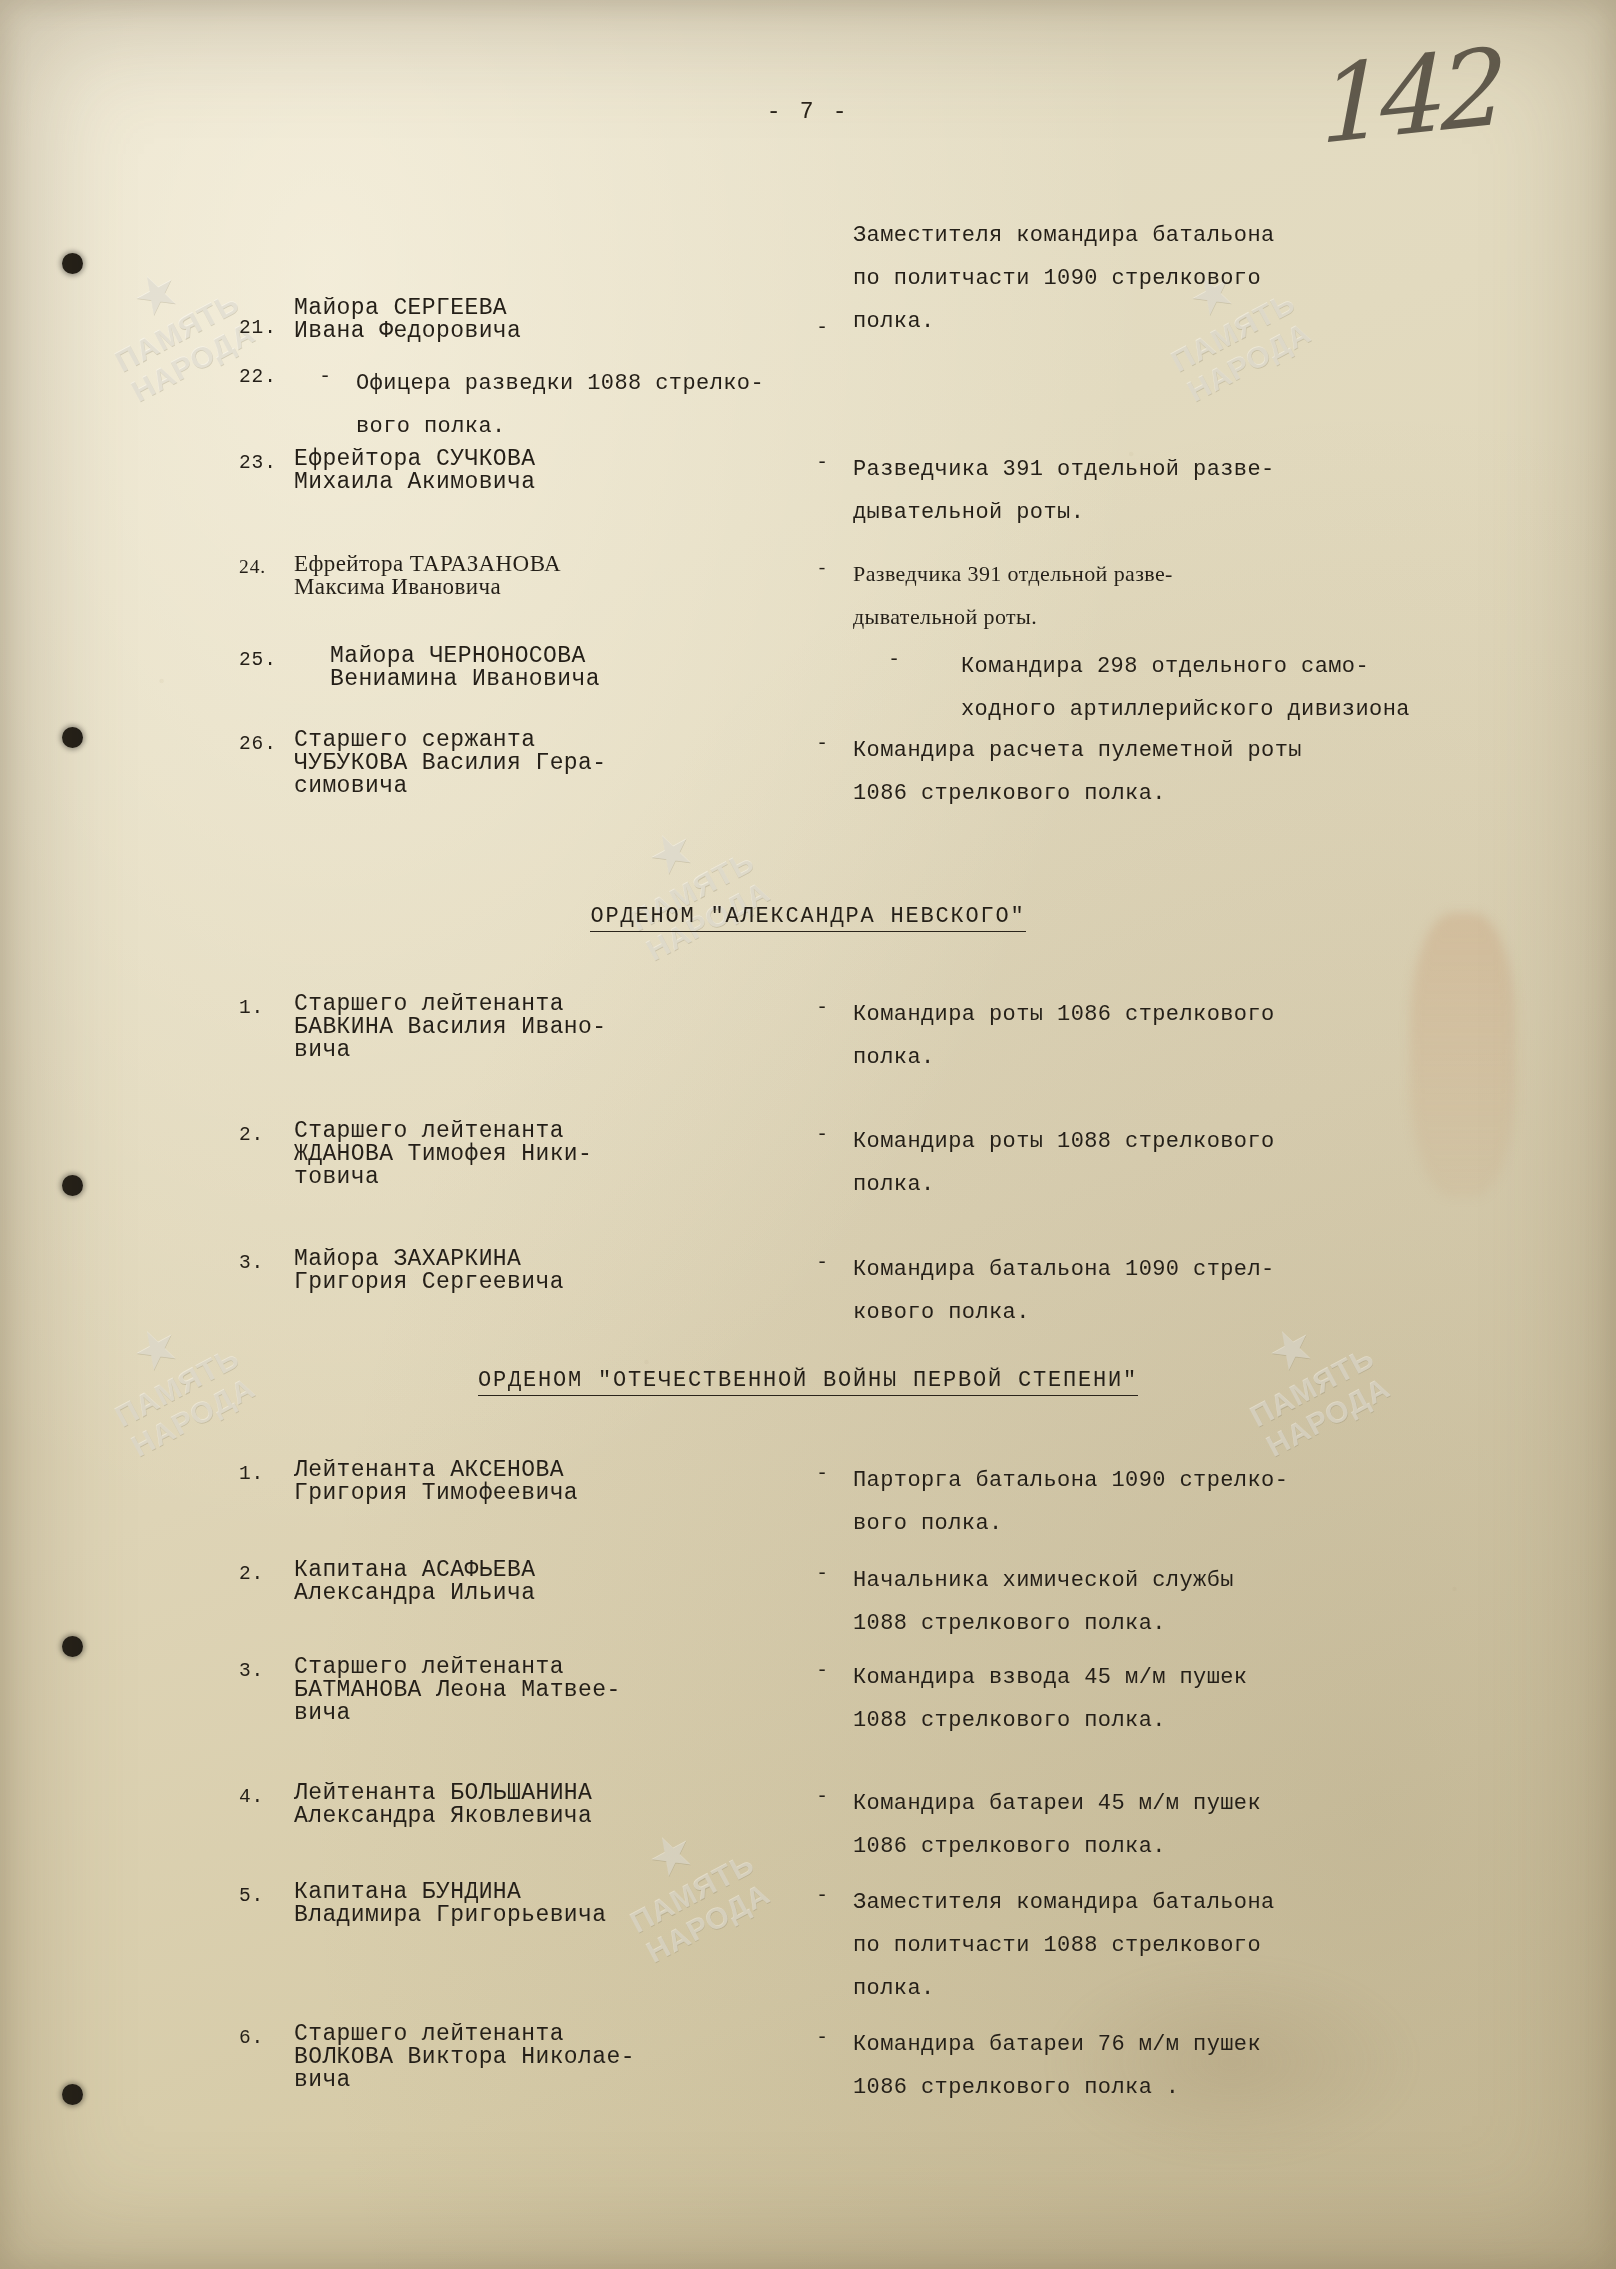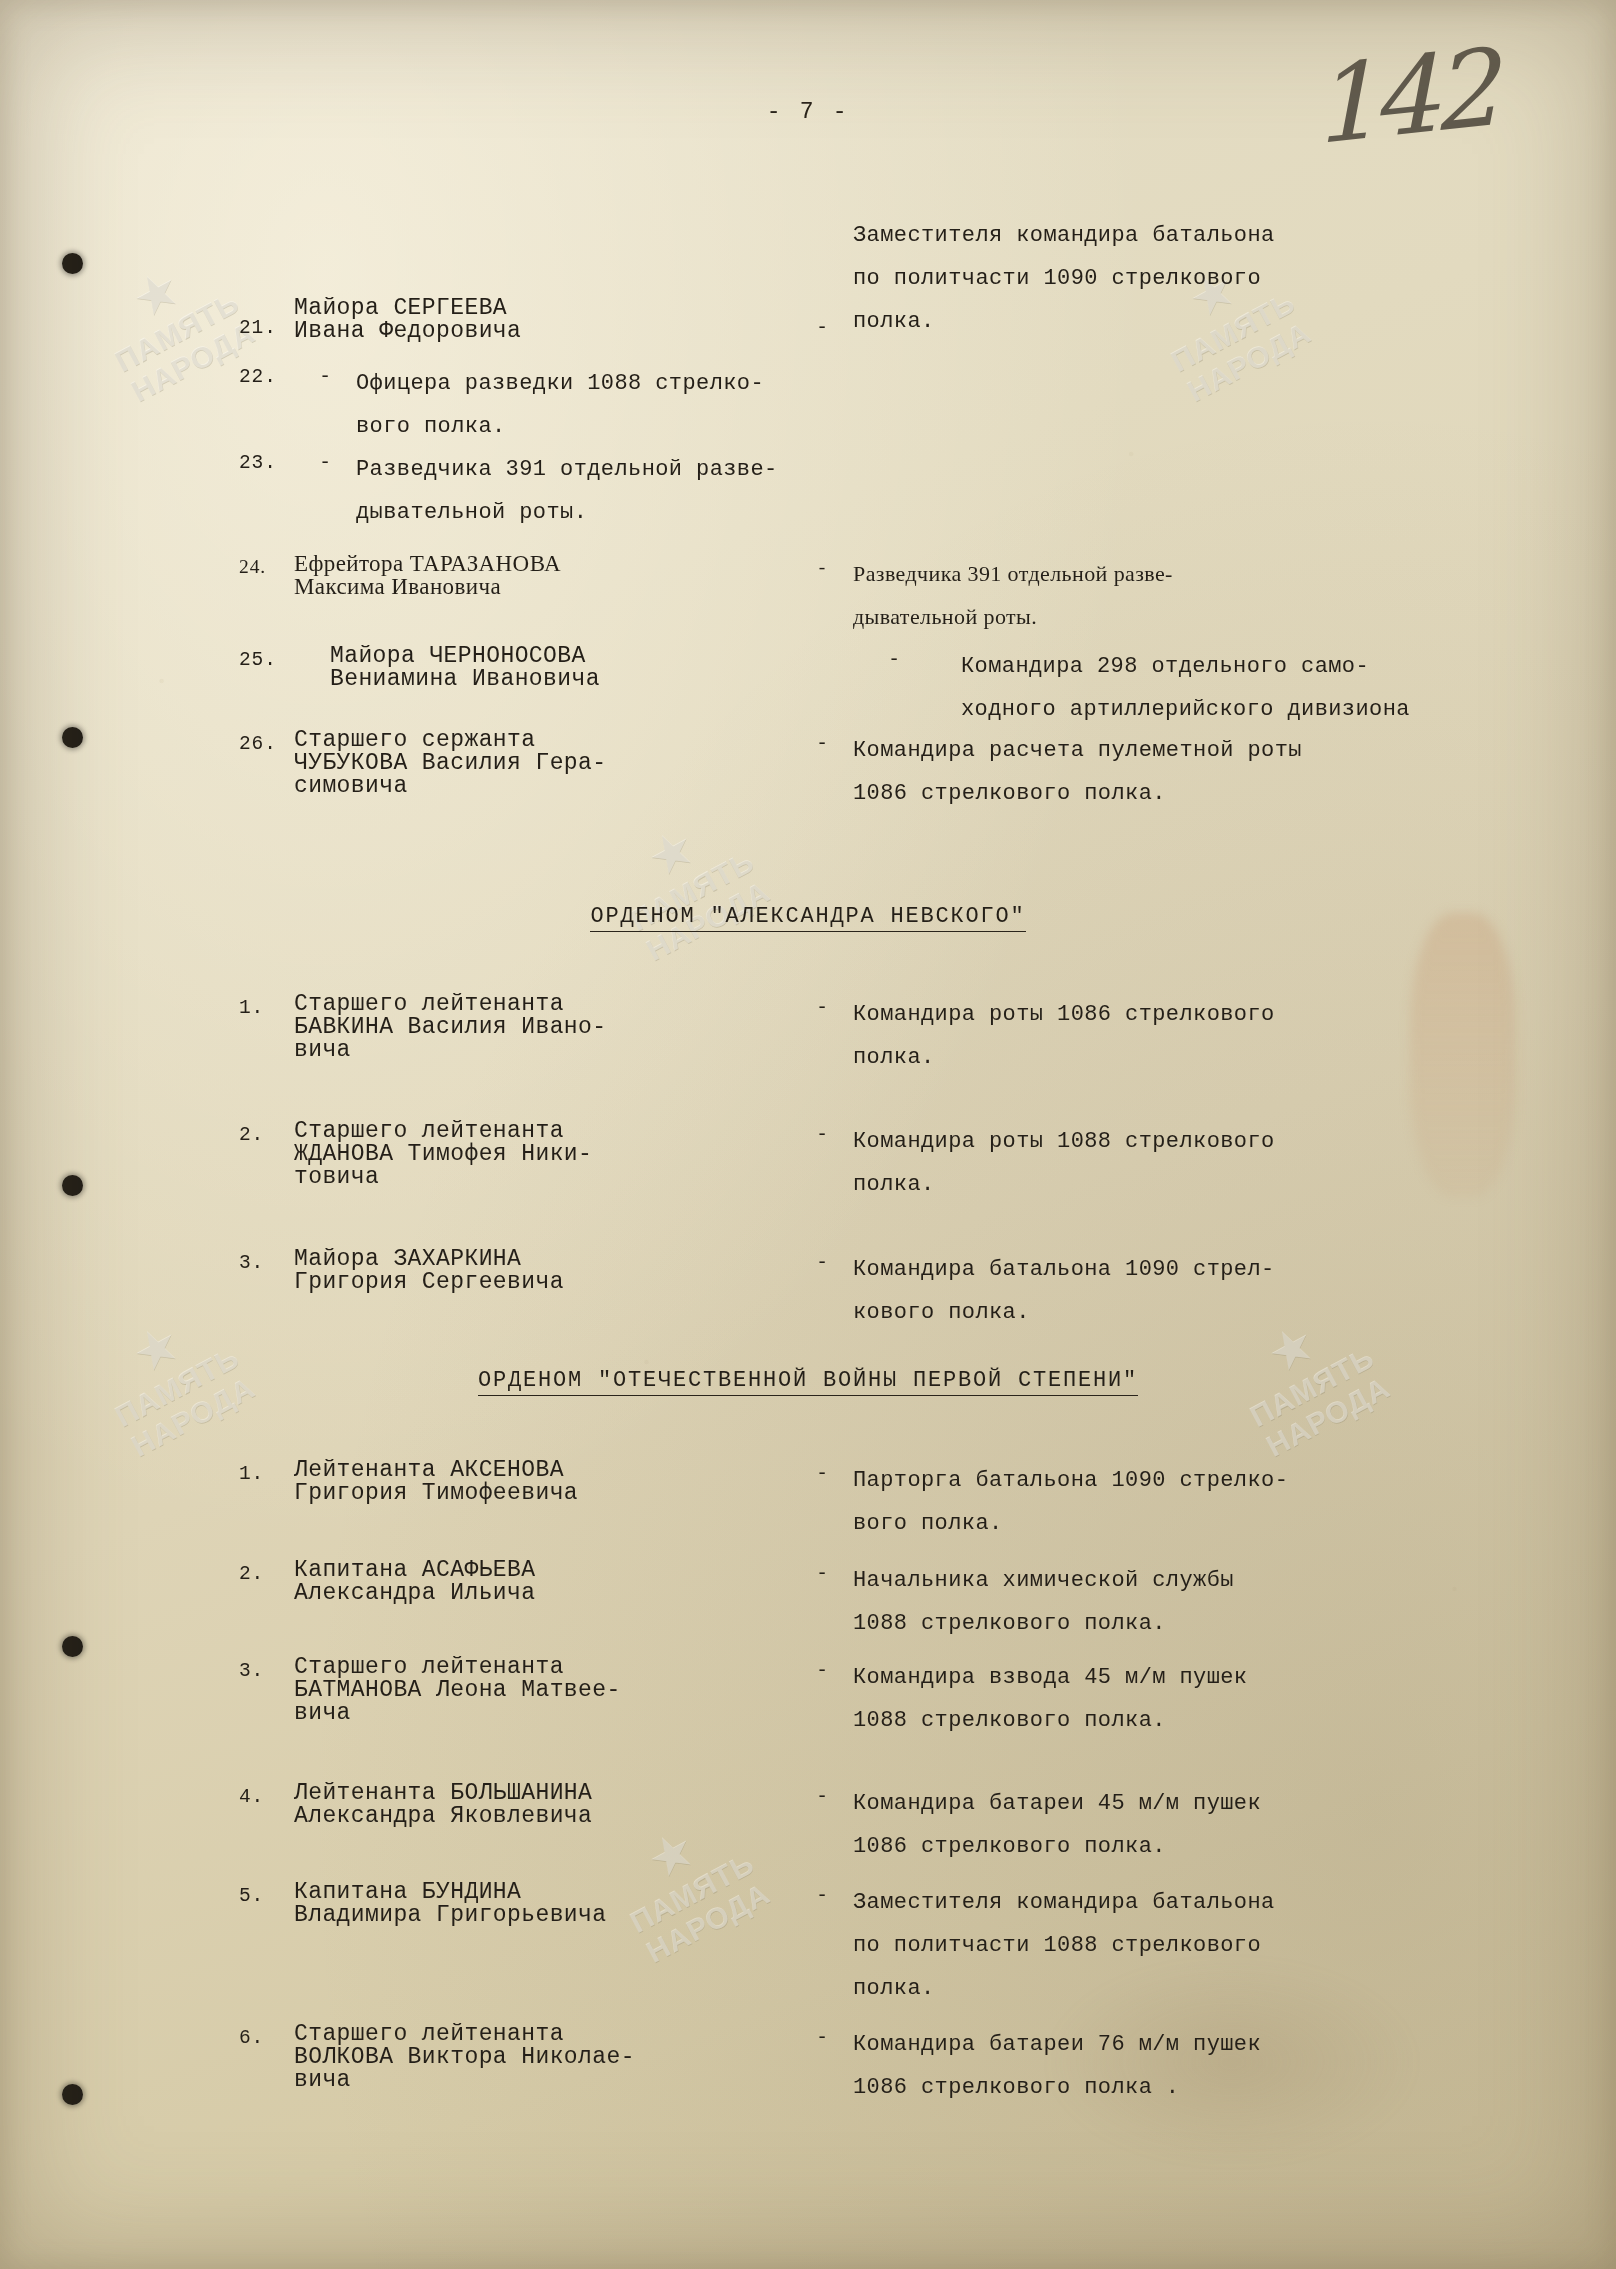--- a/index.html
+++ b/index.html
@@ -225,20 +225,22 @@
 
     <div class="entry" style="top:362px;">
       <div class="num">22.</div>
       <div class="dash">-</div>
       <div class="desc">Офицера разведки 1088 стрелко-
 вого полка.</div>
     </div>
 
     <div class="entry" style="top:448px;justify-content:flex-end;">
       <div class="num">23.</div>
+      <div class="name">Ефрейтора СУЧКОВА
+Михаила Акимовича</div>
       <div class="dash">-</div>
       <div class="desc">Разведчика 391 отдельной разве-
 дывательной роты.</div>
     </div>
 
     <div class="entry" style="top:552px;font-family:Liberation Serif, serif;">
       <div class="num">24.</div>
       <div class="name">Ефрейтора ТАРАЗАНОВА
 Максима Ивановича</div>
       <div class="dash">-</div>

